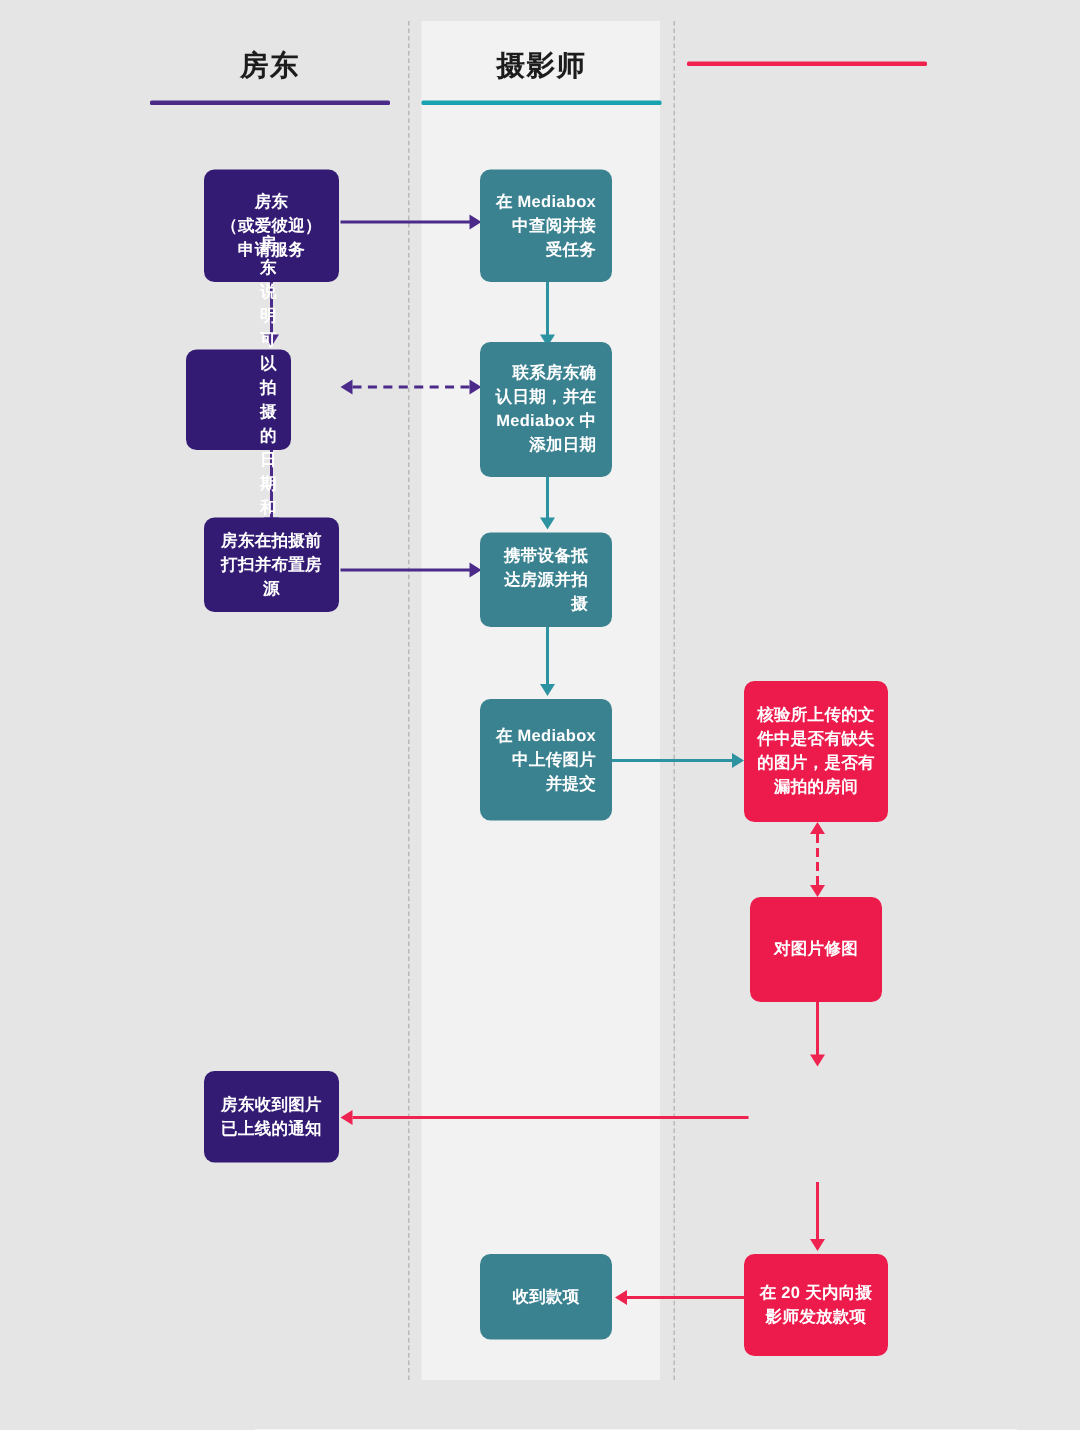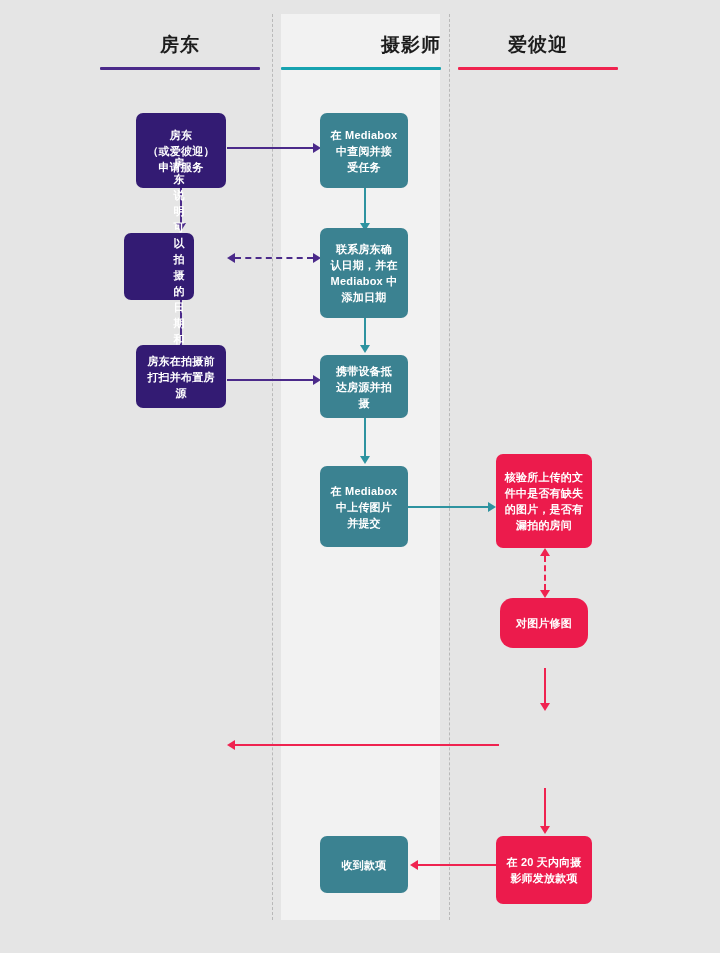--- a/index.html
+++ b/index.html
@@ -38,21 +38,21 @@
     line-height: 26px;
     white-space: nowrap;
   }
   .col-head .rule {
     margin-top: 9px;
     height: 3px;
     width: 100%;
     border-radius: 1px;
   }
   #head-host  { left: 100px;  top: 32px; }
-  #head-photo { left: 281px;  top: 32px; text-align: right; }
+  #head-photo { left: 281px;  top: 32px; }
   #head-abnb  { left: 458px;  top: 32px; }
   #head-host  .rule { background: #4b2a8a; }
   #head-photo .rule { background: #17a3b0; }
   #head-abnb  .rule { background: #f0234f; }
 
   
   .node {
     position: absolute;
     border-radius: 7px;
     color: #ffffff;
@@ -61,21 +61,21 @@
     line-height: 16px;
     display: flex;
     align-items: center;
     justify-content: center;
     text-align: center;
     padding: 6px 8px;
     white-space: pre-line;
     letter-spacing: .2px;
   }
   .node.purple { background: #331b73; }
-  .node.teal   { background: #3b8291; }
+  .node.teal   { background: #3b8291; text-align: right; }
   .node.red    { background: #ec1b4c; }
 
   
   .edge { position: absolute; }
   .edge .line-h {
     position: absolute; height: 0; top: 0; left: 0;
     border-top-width: 2px; border-top-style: solid;
   }
   .edge .line-v {
     position: absolute; width: 0; left: 0; top: 0;
@@ -107,21 +107,20 @@
 
   <div class="col-head" id="head-host">
     <div class="ttl">房东</div>
     <div class="rule"></div>
   </div>
   <div class="col-head" id="head-photo">
     <div class="ttl">摄影师</div>
     <div class="rule"></div>
   </div>
   <div class="col-head" id="head-abnb">
-    <div class="ttl">爱彼迎</div>
     <div class="rule"></div>
   </div>
 
   <div class="edge" style="left:227px; top:147px; width:96px;">
     <div class="line-h c-purple" style="width:88px;"></div>
     <div class="arrow right a-purple" style="left:86px; top:-4px;"></div>
   </div>
 
   <div class="edge" style="left:180px; top:188px; height:45px;">
     <div class="line-v c-purple" style="height:37px;"></div>
@@ -195,20 +194,22 @@
 申请服务</div>
 
   <div class="node purple" style="left:124px; top:233px; width:70px; height:67px;padding-left:48px;">房东说明可
 以拍摄的日
 期和时间</div>
 
   <div class="node purple" style="left:136px; top:345px; width:90px; height:63px;">房东在拍摄前
 打扫并布置房
 源</div>
 
+  <div class="node purple" style="left:136px; top:714px; width:90px; height:61px;">房东收到图片
+已上线的通知</div>
 
   <div class="node teal" style="left:320px; top:113px; width:88px; height:75px;">在 Mediabox
 中查阅并接
 受任务</div>
 
   <div class="node teal" style="left:320px; top:355px; width:88px; height:63px;">携带设备抵
 达房源并拍
 摄</div>
 
   <div class="node teal" style="left:320px; top:228px; width:88px; height:90px;">联系房东确
@@ -220,19 +221,19 @@
 中上传图片
 并提交</div>
 
   <div class="node red" style="left:496px; top:454px; width:96px; height:94px;">核验所上传的文
 件中是否有缺失
 的图片，是否有
 漏拍的房间</div>
 
   <div class="node teal" style="left:320px; top:836px; width:88px; height:57px;">收到款项</div>
 
-  <div class="node red" style="left:500px; top:598px; width:88px; height:50px;border-radius:13px;">对图片修图</div>
+  <div class="node red" style="left:500px; top:598px; width:88px; height:70px;">对图片修图</div>
 
 
   <div class="node red" style="left:496px; top:836px; width:96px; height:68px;">在 20 天内向摄
 影师发放款项</div>
 
 </div>
 
 </body></html>

